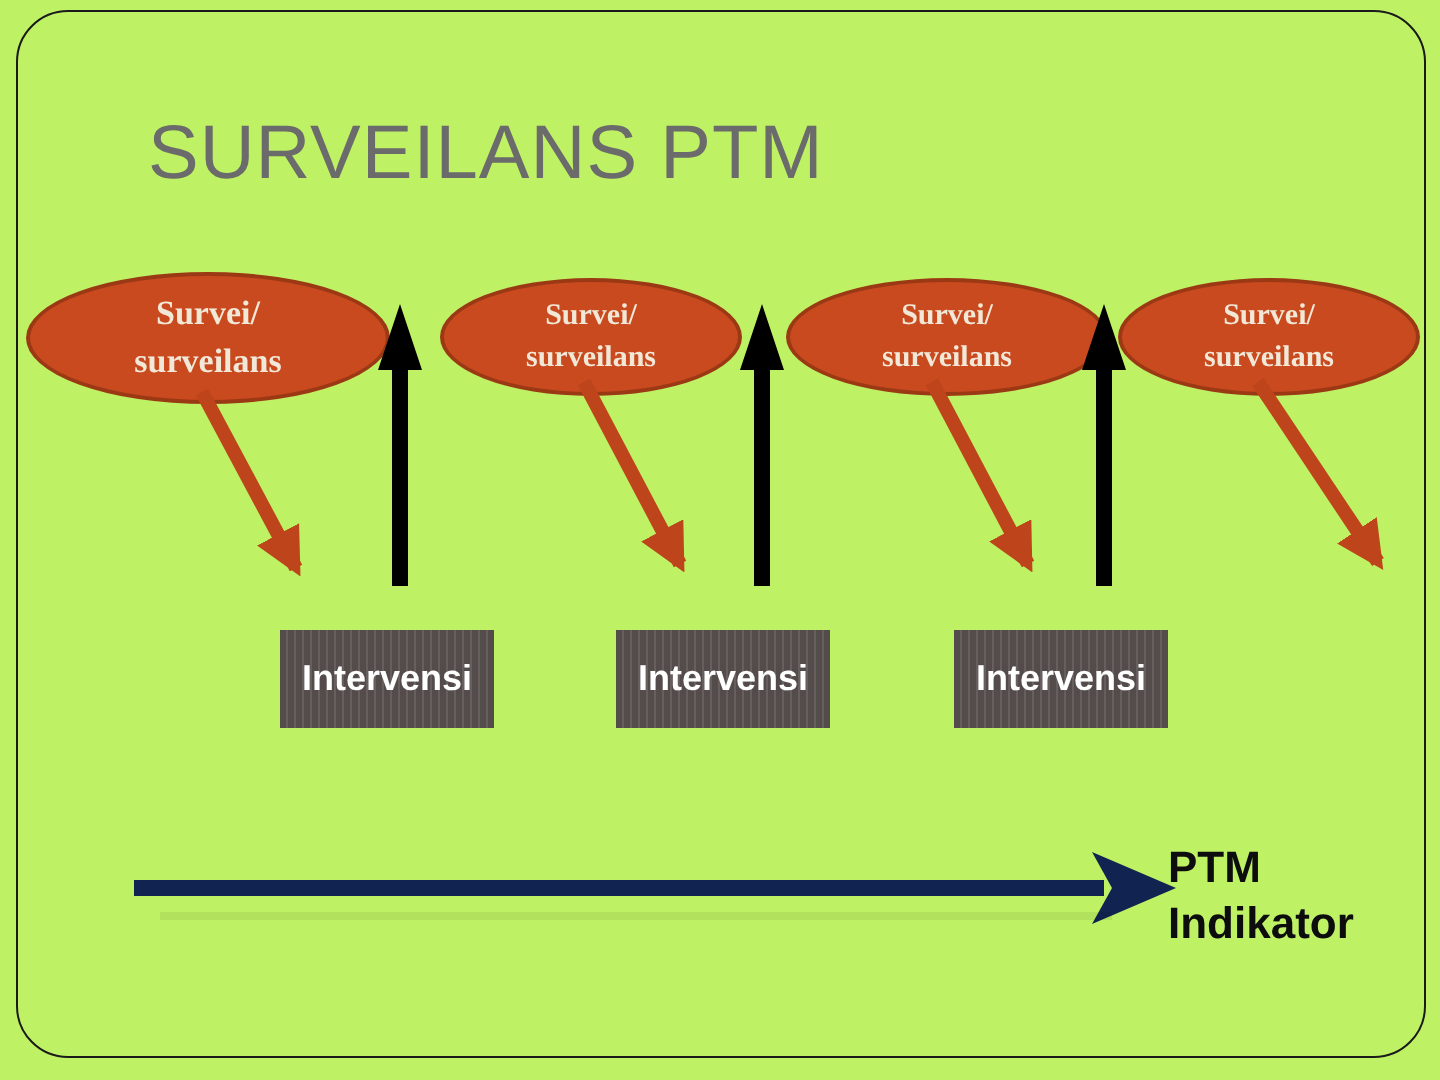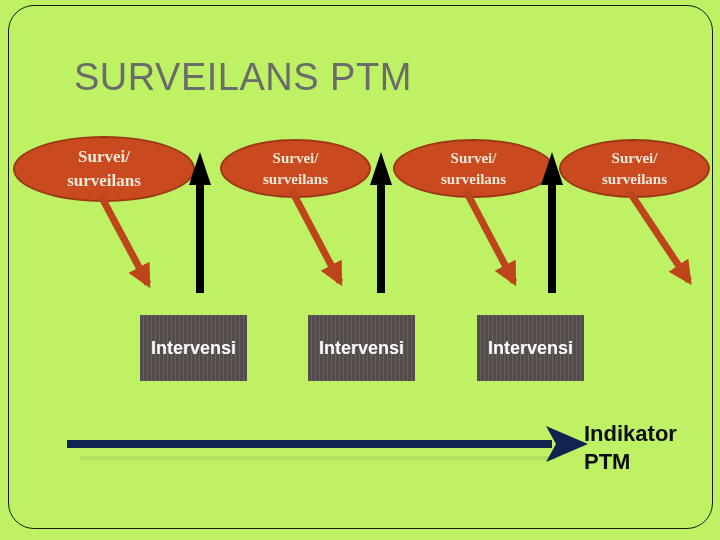--- a/index.html
+++ b/index.html
@@ -37,21 +37,21 @@
   .ellipse span{display:block;line-height:1.4;}
   .e1{left:13px;top:136px;width:178px;height:62px;font-size:17px;}
   .e2{left:220px;top:139px;width:147px;height:55px;font-size:15px;}
   .e3{left:393px;top:139px;width:157px;height:55px;font-size:15px;}
   .e4{left:559px;top:139px;width:147px;height:55px;font-size:15px;}
   .arrow-layer{
     position:absolute;left:0;top:0;width:720px;height:540px;
     z-index:2;pointer-events:none;
   }
   .ibox{
-    position:absolute;top:315px;width:107px;height:66px;
+    position:absolute;top:315px;width:107px;height:49px;
     background:repeating-linear-gradient(90deg,#544c4a 0px,#544c4a 3px,#675f5d 3px,#675f5d 4px);
     display:flex;align-items:center;justify-content:center;
     color:#ffffff;font-size:18px;font-weight:bold;
     font-family:"Liberation Sans",sans-serif;
     z-index:1;
   }
   .b1{left:140px;}
   .b2{left:308px;}
   .b3{left:477px;}
   .flow-label{
@@ -133,17 +133,17 @@
     <span>Intervensi</span>
   </div>
   <div class="ibox b2">
     <span>Intervensi</span>
   </div>
   <div class="ibox b3">
     <span>Intervensi</span>
   </div>
 
   <div class="flow-label">
+    <span>PTM</span>
     <span>Indikator</span>
-    <span>PTM</span>
   </div>
 
 </div>
 
 </body></html>

